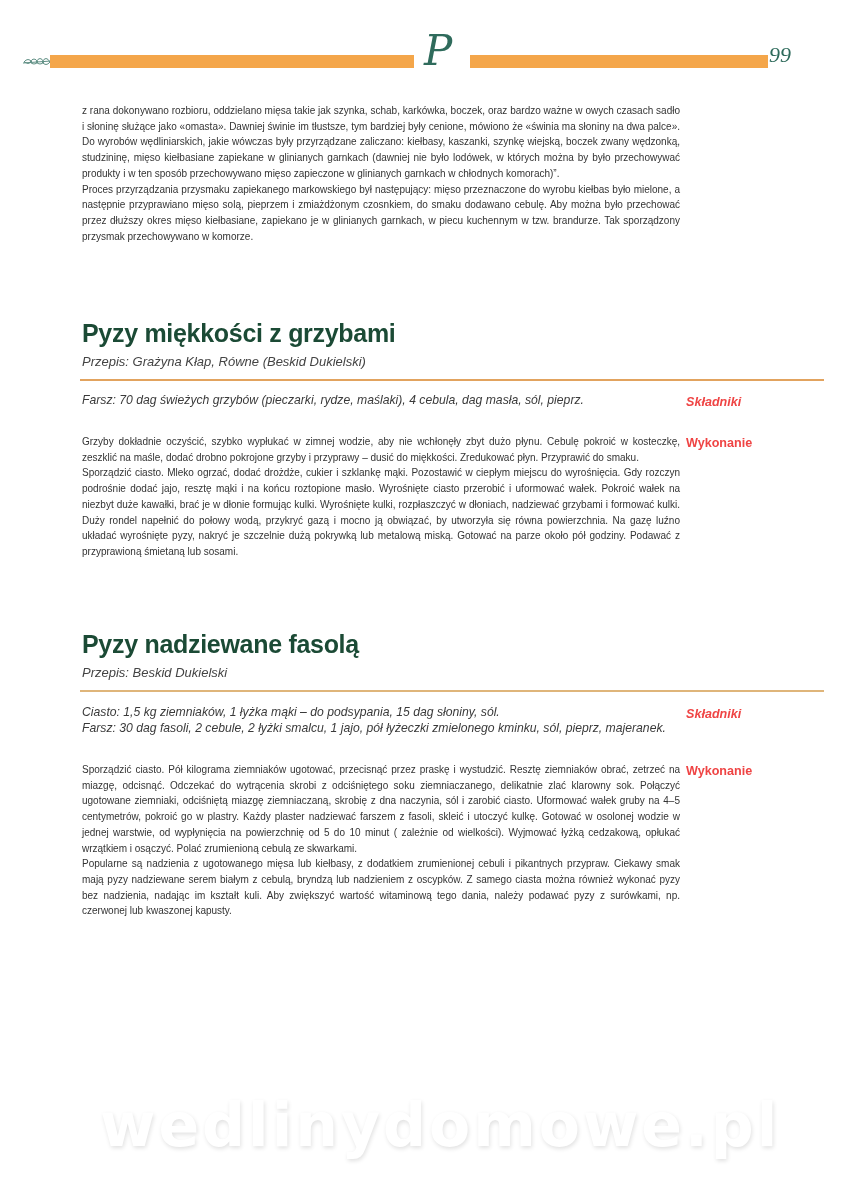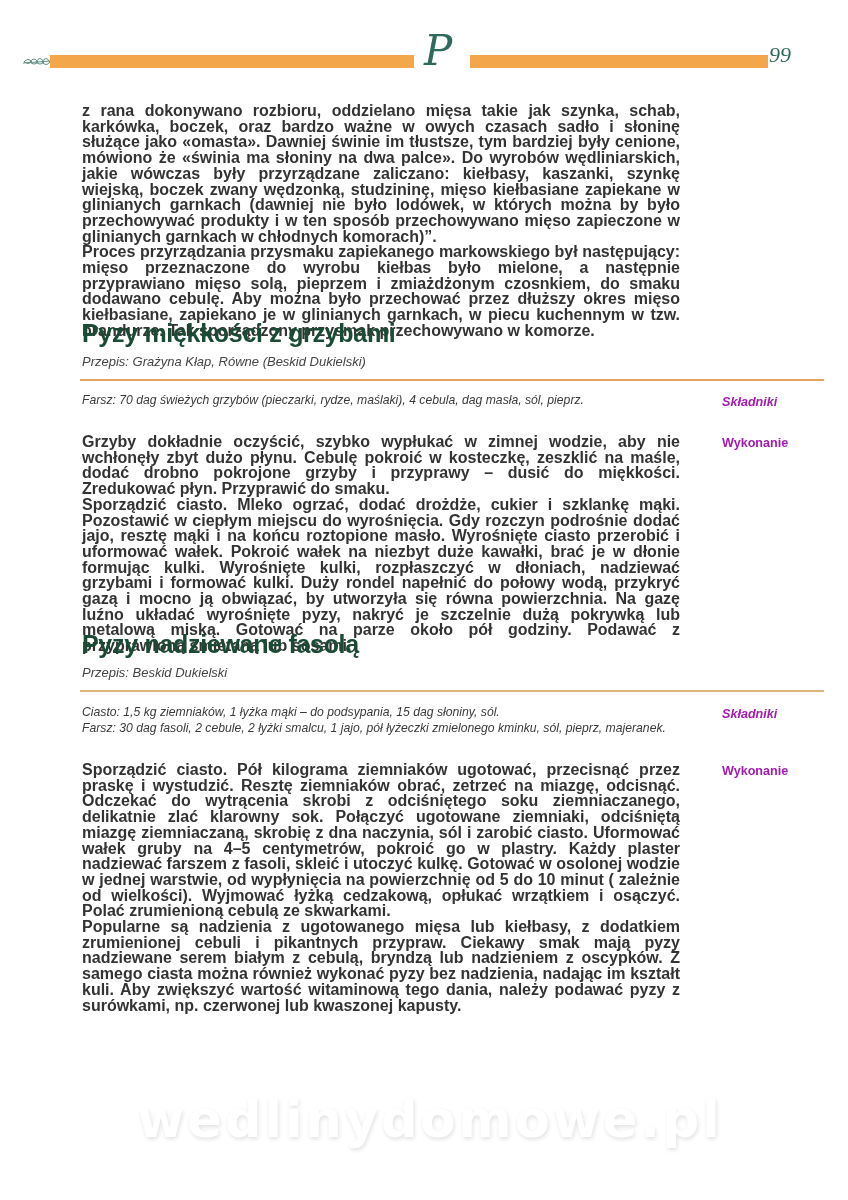--- a/index.html
+++ b/index.html
@@ -8,34 +8,34 @@
 
   
   .header { position: absolute; top: 0; left: 0; width: 848px; height: 90px; }
   .ornament { position: absolute; left: 22px; top: 54px; width: 30px; height: 14px; }
   .bar-left { position: absolute; left: 50px; top: 55px; width: 364px; height: 13px; background: #f4a64a; }
   .bar-right { position: absolute; left: 470px; top: 55px; width: 298px; height: 13px; background: #f4a64a; }
   .letter { position: absolute; left: 424px; top: 30px; font-family: "DejaVu Serif", "Liberation Serif", serif; font-style: italic; font-size: 42px; color: #2f6b5c; line-height: 1; }
   .page-num { position: absolute; left: 769px; top: 44px; font-family: "Liberation Serif", "DejaVu Serif", serif; font-style: italic; font-size: 22px; color: #2f6b5c; line-height: 1; }
 
   
-  .text { position: absolute; left: 82px; width: 598px; font-size: 16px; line-height: 15.7px; color: #333; text-align: justify; font-weight: bold; }
+  .text { position: absolute; left: 82px; width: 598px; font-size: 10px; line-height: 15.7px; color: #333; text-align: justify; }
   .text p { margin: 0; }
   .intro { top: 103px; }
 
   .recipe-title { position: absolute; left: 82px; font-family: "Liberation Sans", sans-serif; font-weight: bold; font-size: 25px; color: #1b4a35; letter-spacing: -0.3px; line-height: 1; }
   .recipe-source { position: absolute; left: 82px; font-style: italic; font-size: 13px; color: #444; line-height: 1; text-align: center; }
   .rule { position: absolute; left: 80px; width: 744px; height: 2px; background: #e2a35e; }
   .rule.r2 { background: #dfb57a; }
 
   .ingredients { position: absolute; left: 82px; width: 598px; font-style: italic; font-size: 12.2px; line-height: 15.6px; color: #3a3a3a; }
-  .side-label { position: absolute; left: 686px; font-size: 12.6px; font-weight: bold; color: #a21caf; line-height: 1; margin-left: 36px; }
+  .side-label { position: absolute; left: 686px; font-size: 12.6px; font-weight: bold; color: #ef4444; line-height: 1; }
   .side-label.italic { font-style: italic; }
 
-  .watermark { position: absolute; left: 100px; top: 1090px; width: 660px; text-align: center; font-family: "DejaVu Sans", sans-serif; font-weight: bold; font-size: 51px; color: #ffffff; letter-spacing: 3px; text-shadow: 1px 2px 4px rgba(0,0,0,0.12); }
+  .watermark { position: absolute; left: 100px; top: 1090px; width: 660px; text-align: center; font-family: "DejaVu Sans", sans-serif; font-weight: bold; font-size: 60px; color: #ffffff; letter-spacing: 3px; text-shadow: 1px 2px 4px rgba(0,0,0,0.12); }
 </style>
 </head>
 <body>
 
 <div class="header">
   <svg class="ornament" viewBox="0 0 30 14">
     <g fill="none" stroke="#5f8f84" stroke-width="1">
       <path d="M2 8 Q6 3 10 8 Q6 11 2 8Z"></path>
       <path d="M8 8 Q12 2 16 8 Q12 12 8 8Z"></path>
       <path d="M14 8 Q18 1 22 8 Q18 12 14 8Z"></path>

